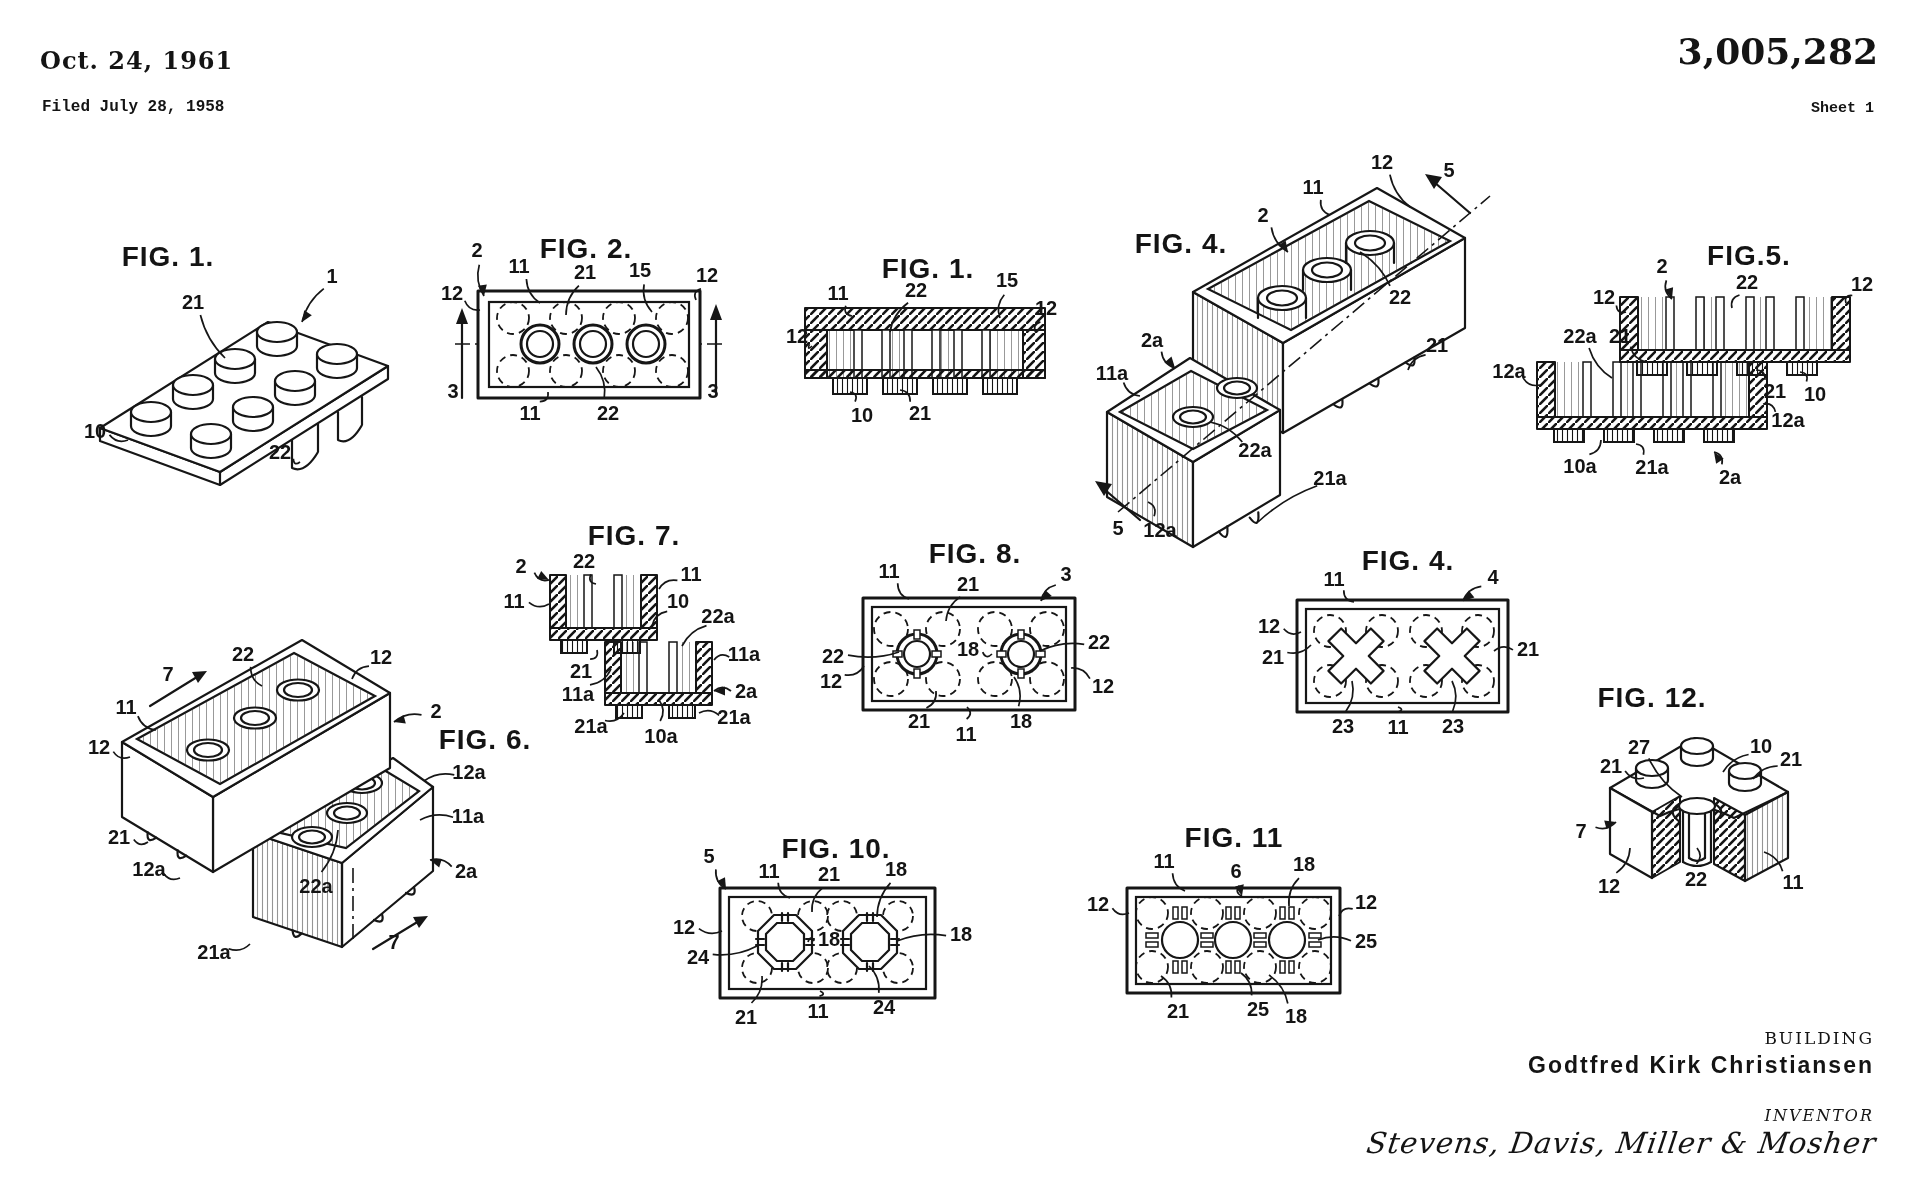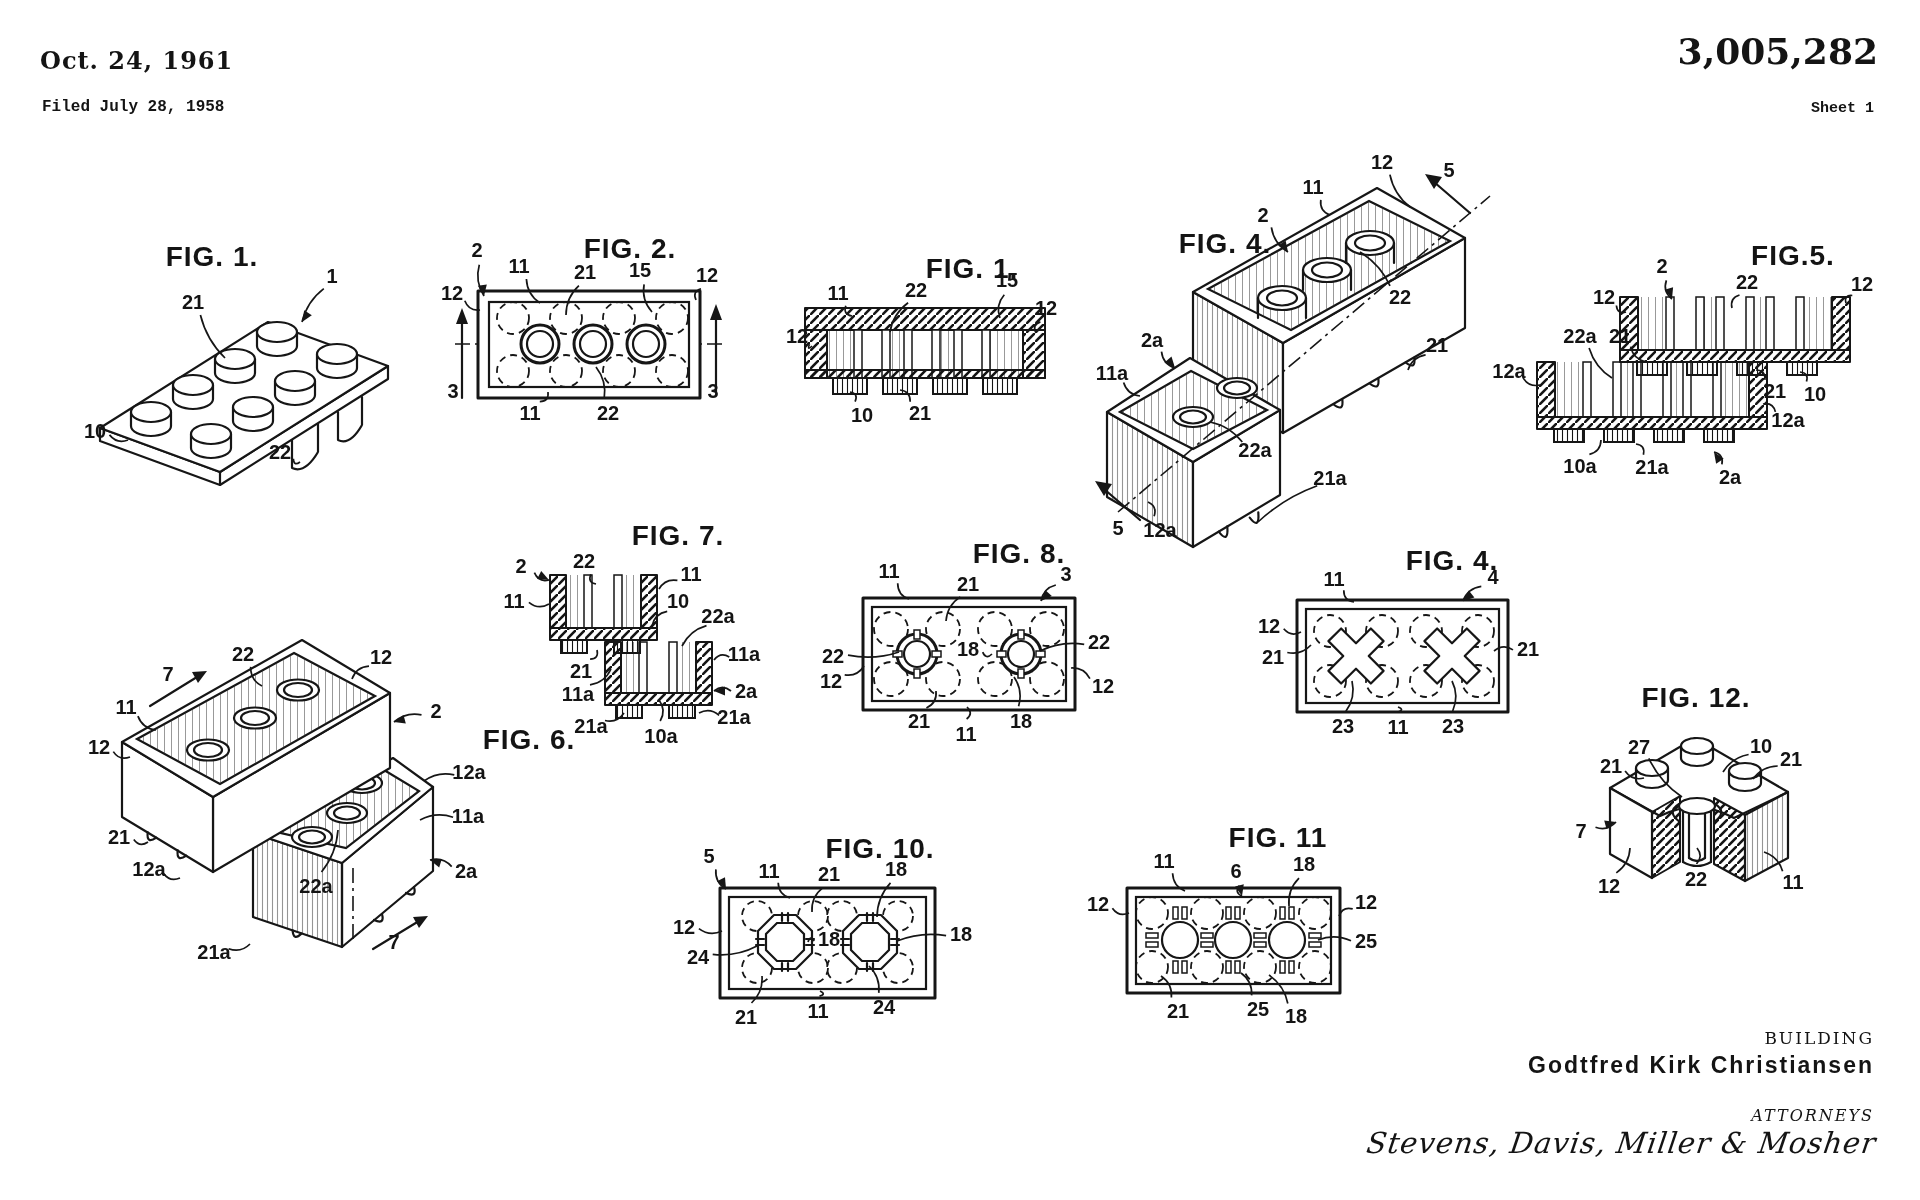--- a/index.html
+++ b/index.html
@@ -6,21 +6,21 @@
   #page{position:relative;width:1920px;height:1200px;background:#ffffff;overflow:hidden;
         font-family:"Liberation Sans",sans-serif;color:#141414;}
   #art{position:absolute;left:0;top:0;}
   #annotation-layer{position:absolute;left:0;top:0;width:1920px;height:1200px;pointer-events:none;}
   .hdr-date{position:absolute;left:40px;top:30px;font-family:"DejaVu Serif",serif;font-weight:bold;font-size:24px;letter-spacing:1px;margin-top:16px;}
   .hdr-filed{position:absolute;left:42px;top:98px;font-family:"Liberation Mono",monospace;font-size:16px;font-weight:700;}
   .hdr-name{position:absolute;left:0;top:36px;width:100%;text-align:center;font-size:27px;letter-spacing:4px;font-weight:600;}
   .hdr-title{position:absolute;left:0;top:100px;width:100%;text-align:center;font-family:"Liberation Mono",monospace;font-size:19px;font-weight:700;letter-spacing:3px;}
   .hdr-number{position:absolute;right:42px;top:30px;font-family:"DejaVu Serif",serif;font-weight:bold;font-size:36px;}
   .hdr-sheet{position:absolute;right:46px;top:100px;font-family:"Liberation Mono",monospace;font-size:15px;font-weight:700;}
-  .fig-title{position:absolute;transform:translate(-50%,-50%);font-size:28px;font-weight:700;letter-spacing:1px;white-space:nowrap;margin-left:44px;}
+  .fig-title{position:absolute;transform:translate(-50%,-50%);font-size:28px;font-weight:700;letter-spacing:1px;white-space:nowrap;}
   .ref-label{position:absolute;transform:translate(-50%,-50%);font-size:20px;font-weight:700;white-space:nowrap;}
   .ft-inventor-label{position:absolute;right:46px;top:1028px;font-family:"DejaVu Serif",serif;font-size:17px;letter-spacing:2px;}
   .ft-inventor{position:absolute;right:46px;top:1052px;font-size:23px;font-weight:600;letter-spacing:2px;}
   .ft-attorneys{position:absolute;right:46px;top:1106px;font-family:"DejaVu Serif",serif;font-style:italic;font-size:16px;letter-spacing:2px;}
   .ft-signature{position:absolute;right:44px;top:1126px;font-family:"DejaVu Serif",serif;font-style:italic;font-size:29px;letter-spacing:1px;transform:skewX(-8deg);}
   
   .o2{stroke:#161616;stroke-width:2.2;fill:#fff;stroke-linejoin:round;}
   .o3{stroke:#161616;stroke-width:3;fill:#fff;stroke-linejoin:round;}
   .ln{stroke:#161616;stroke-width:2.2;fill:none;stroke-linecap:round;}
   .h{fill:url(#h1);stroke:#161616;stroke-width:2;stroke-linejoin:round;}
@@ -662,16 +662,16 @@
       <div class="ref-label" style="left: 1611px; top: 766px;">21</div>
       <div class="ref-label" style="left: 1791px; top: 759px;">21</div>
       <div class="ref-label" style="left: 1581px; top: 831px;">7</div>
       <div class="ref-label" style="left: 1609px; top: 886px;">12</div>
       <div class="ref-label" style="left: 1696px; top: 879px;">22</div>
       <div class="ref-label" style="left: 1793px; top: 882px;">11</div>
     </div>
 
   <div class="ft-inventor-label">BUILDING</div>
   <div class="ft-inventor">Godtfred Kirk Christiansen</div>
-  <div class="ft-attorneys">ATTORNEYS</div>
+  <div class="ft-attorneys">INVENTOR</div>
   <div class="ft-signature">Stevens, Davis, Miller &amp; Mosher</div>
 
 </div>
 
 </body></html>

